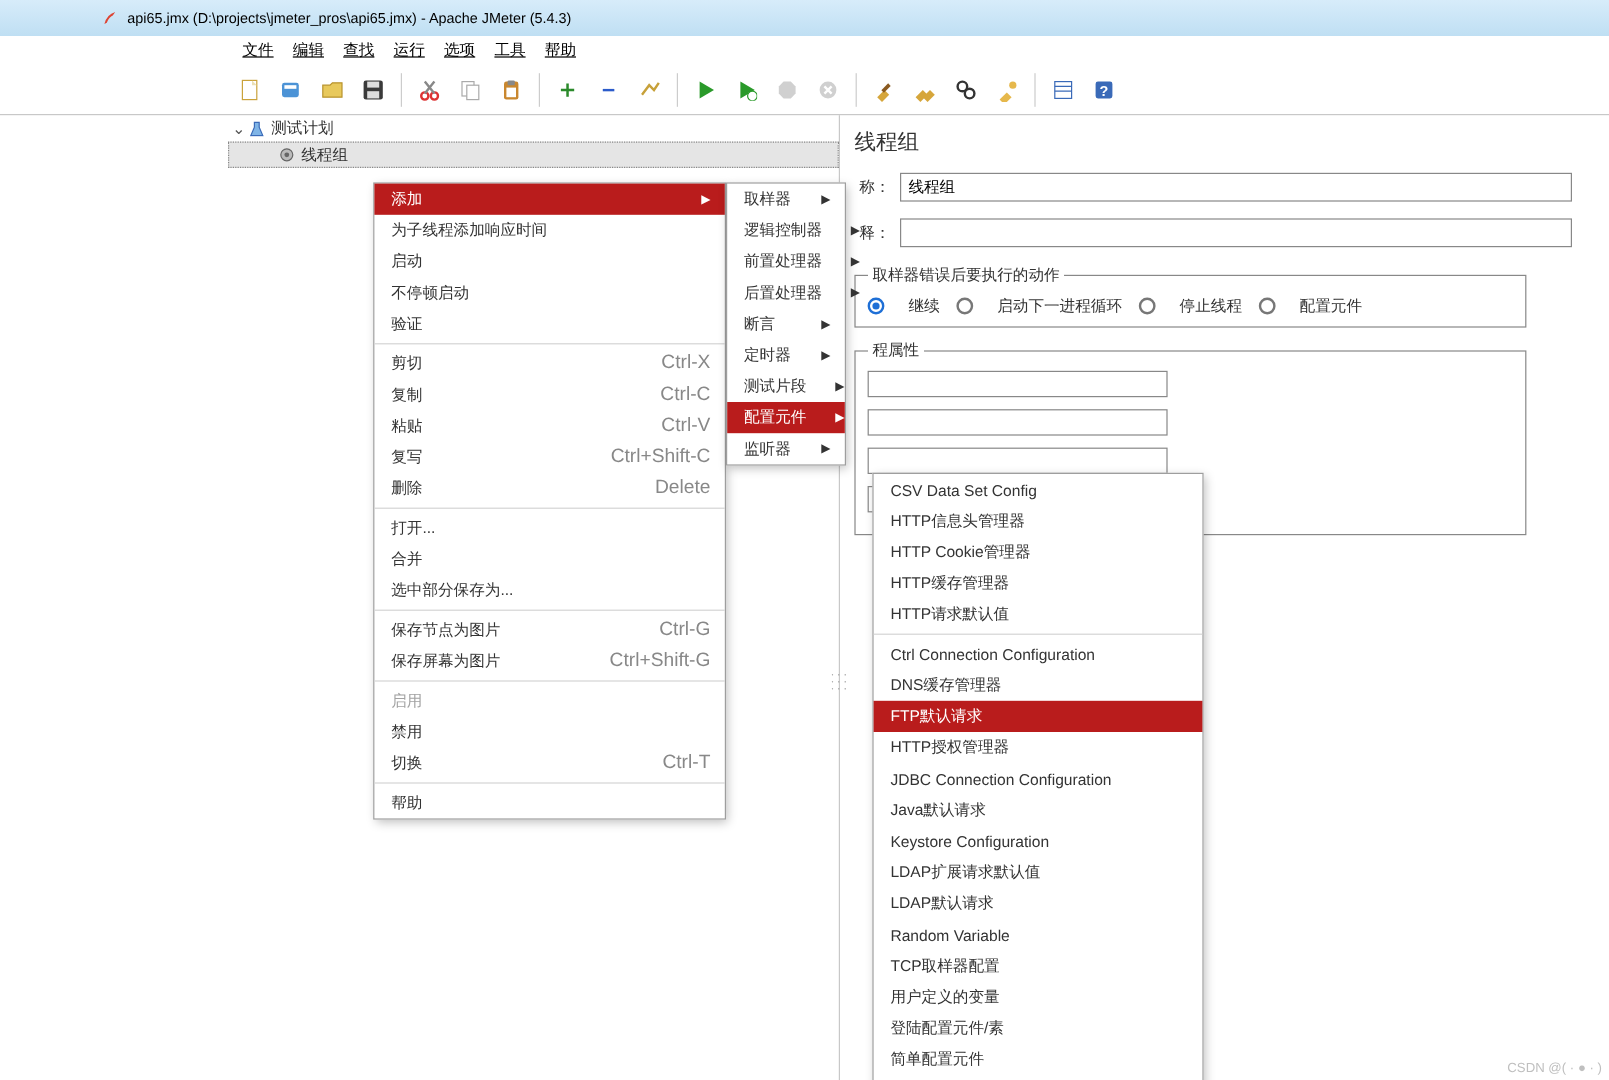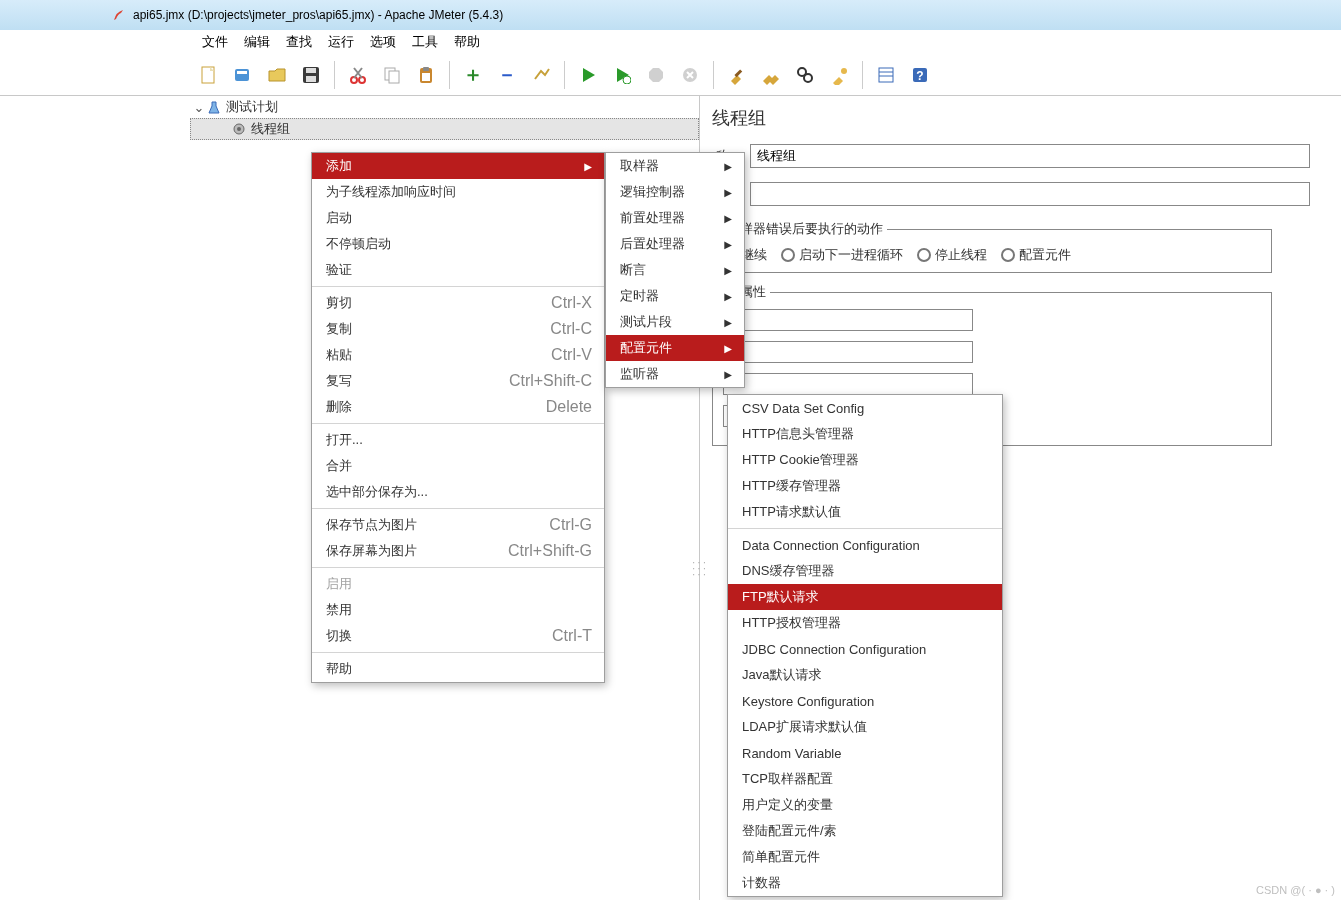--- a/index.html
+++ b/index.html
@@ -1,21 +1,21 @@
 <!DOCTYPE html>
 <html><head>
 <meta charset="utf-8">
 <style>
 * { margin: 0; padding: 0; box-sizing: border-box; font-family: "Microsoft YaHei", "Segoe UI", Tahoma, sans-serif; }
 body { background: #fff; width: 1341px; height: 900px; overflow: hidden; position: relative; }
 
-.titlebar { height: 30px; background: linear-gradient(to bottom, #d7ecfa, #bfdff3); display: flex; align-items: center; padding-left: 111px; font-size: 12px; color: #000; }
+.titlebar { height: 30px; background: linear-gradient(to bottom, #d7ecfa, #bfdff3); display: flex; align-items: center; padding-left: 84px; font-size: 12px; color: #000; }
 .titlebar .feather { width: 16px; height: 16px; margin-right: 6px; display: inline-flex; align-items: center; justify-content: center; }
 
-.menubar { height: 24px; background: #fff; display: flex; align-items: center; padding-left: 194px; font-size: 13px; color: #000; }
+.menubar { height: 24px; background: #fff; display: flex; align-items: center; padding-left: 194px; font-size: 13px; color: #000; text-decoration: underline; }
 .menubar span { padding: 0 8px; }
 
 .toolbar { height: 42px; background: #fff; border-bottom: 1px solid #c8c8c8; display: flex; align-items: center; padding-left: 194px; gap: 4px; }
 .toolbar .tbtn { width: 30px; height: 30px; display: inline-flex; align-items: center; justify-content: center; font-size: 20px; }
 .toolbar .sep { width: 1px; height: 28px; background: #ccc; margin: 0 4px; }
 
 .workarea { position: absolute; top: 96px; left: 190px; right: 0; bottom: 0; display: flex; }
 
 .tree { width: 510px; border-right: 1px solid #c8c8c8; font-size: 13px; color: #333; position: relative; }
 .tree-row { display: flex; align-items: center; height: 22px; padding-left: 2px; }
@@ -24,36 +24,36 @@
 .tree-row.sel { background: #e5e5e5; border: 1px dotted #888; }
 
 .panel { flex: 1; padding: 10px 12px; font-size: 13px; color: #333; }
 .panel h2 { font-size: 18px; font-weight: normal; margin-bottom: 14px; }
 .panel .row { display: flex; align-items: center; margin-bottom: 14px; gap: 8px; }
 .panel .row label { width: 30px; text-align: right; }
 .panel .row input[type=text] { flex: 1; max-width: 560px; height: 24px; border: 1px solid #888; padding: 0 6px; font-size: 13px; }
 .panel fieldset { border: 1px solid #888; padding: 8px 10px; margin-bottom: 10px; max-width: 560px; }
 .panel fieldset legend { padding: 0 4px; }
 .panel .radios { display: flex; align-items: center; gap: 14px; }
-.panel .radio { display: inline-flex; align-items: center; gap: 4px; }
+.panel .radio { display: inline-flex; align-items: center; gap: 20px; }
 .panel .radio .rcirc { width: 14px; height: 14px; border: 2px solid #777; border-radius: 50%; display: inline-flex; align-items: center; justify-content: center; }
 .panel .radio.sel .rcirc { border-color: #1e6fd6; }
 .panel .radio.sel .rcirc::after { content: ""; width: 6px; height: 6px; background: #1e6fd6; border-radius: 50%; }
 .panel .inputs input { width: 250px; height: 22px; border: 1px solid #888; margin-bottom: 10px; display: block; }
 
 .ctxmenu { position: absolute; background: #fff; border: 1px solid #9e9e9e; box-shadow: 2px 3px 8px rgba(0,0,0,.25); font-size: 13px; z-index: 10; }
 .ctxmenu .mi { height: 26px; display: flex; align-items: center; justify-content: space-between; padding: 0 12px 0 14px; white-space: nowrap; color: #333; }
 .ctxmenu .mi.hl { background: #b91c1c; color: #fff; }
 .ctxmenu .mi.dis { color: #a2a2a2; }
 .ctxmenu .msep { height: 1px; background: #d4d4d4; margin: 3px 0; }
 .ctxmenu .arrow { margin-left: 24px; font-size: 10px; }
 .ctxmenu .short { color: #888; margin-left: 28px; font-size: 16px; }
 
 #menu1 { top: 152px; left: 311px; width: 294px; }
-#menu2 { top: 152px; left: 605px; width: 140px; }
+#menu2 { top: 152px; left: 605px; width: 100px; }
 #menu3 { top: 350px; left: 727px; width: 276px; margin-top: 44px; }
 
 .grip { position: absolute; left: 692px; top: 560px; color: #aaa; font-size: 10px; line-height: 6px; letter-spacing: 2px; }
 .watermark { position: absolute; right: 6px; bottom: 4px; font-size: 11px; color: #bfbfbf; }
 </style>
 </head>
 <body>
 
 <div class="titlebar">
   <span class="feather">
@@ -379,21 +379,21 @@
       <span>HTTP Cookie管理器</span>
     </div>
     <div class="mi">
       <span>HTTP缓存管理器</span>
     </div>
     <div class="mi">
       <span>HTTP请求默认值</span>
     </div>
     <div class="msep"></div>
     <div class="mi">
-      <span>Data Connection Configuration</span>
+      <span>Ctrl Connection Configuration</span>
     </div>
     <div class="mi">
       <span>DNS缓存管理器</span>
     </div>
     <div class="mi hl">
       <span>FTP默认请求</span>
     </div>
     <div class="mi">
       <span>HTTP授权管理器</span>
     </div>
@@ -403,20 +403,23 @@
     <div class="mi">
       <span>Java默认请求</span>
     </div>
     <div class="mi">
       <span>Keystore Configuration</span>
     </div>
     <div class="mi">
       <span>LDAP扩展请求默认值</span>
     </div>
     <div class="mi">
+      <span>LDAP默认请求</span>
+    </div>
+    <div class="mi">
       <span>Random Variable</span>
     </div>
     <div class="mi">
       <span>TCP取样器配置</span>
     </div>
     <div class="mi">
       <span>用户定义的变量</span>
     </div>
     <div class="mi">
       <span>登陆配置元件/素</span>

